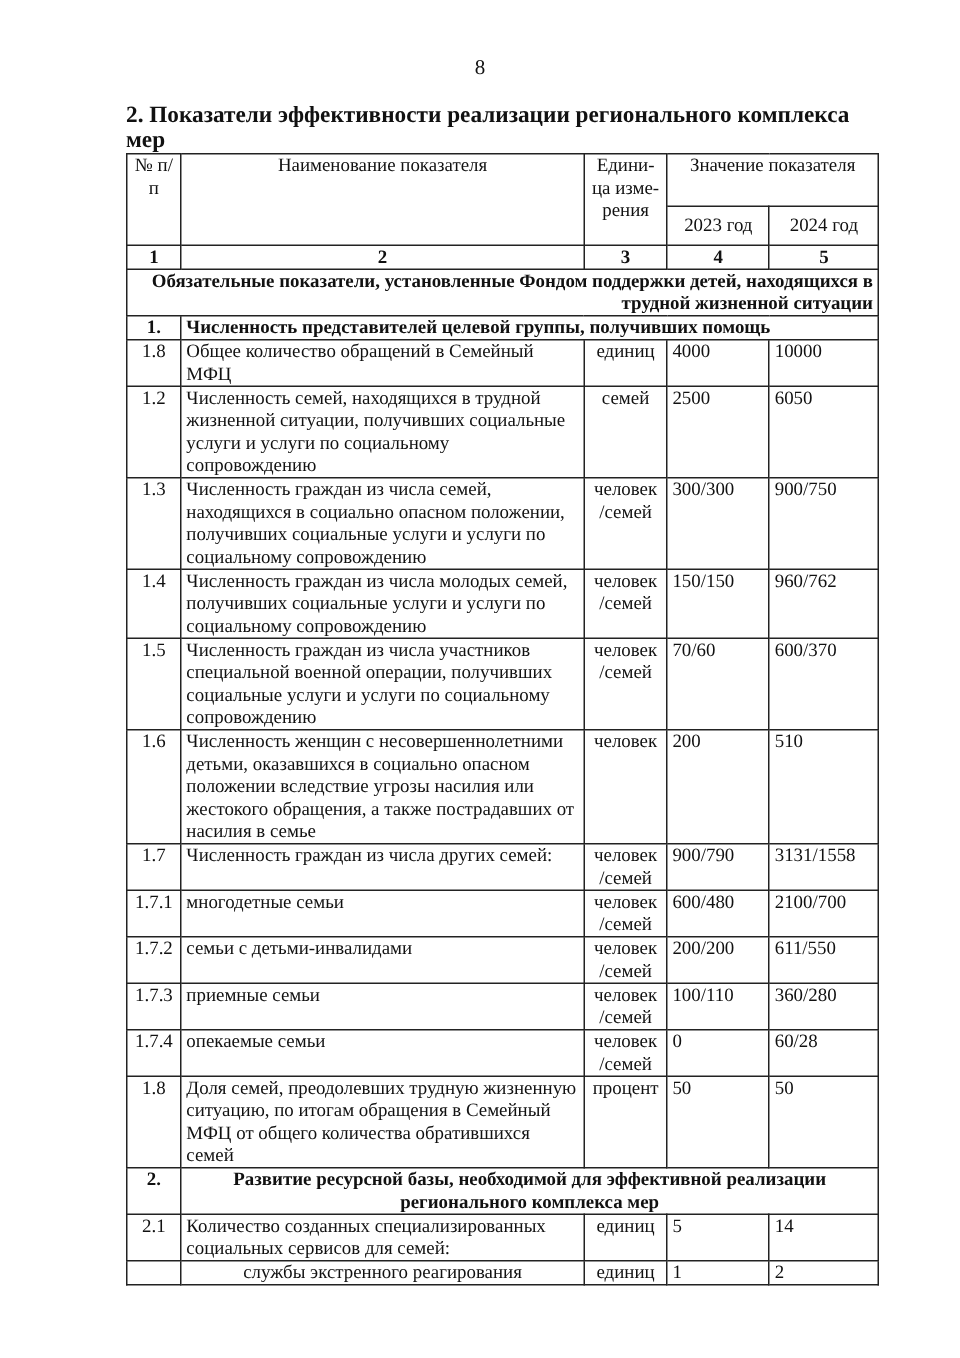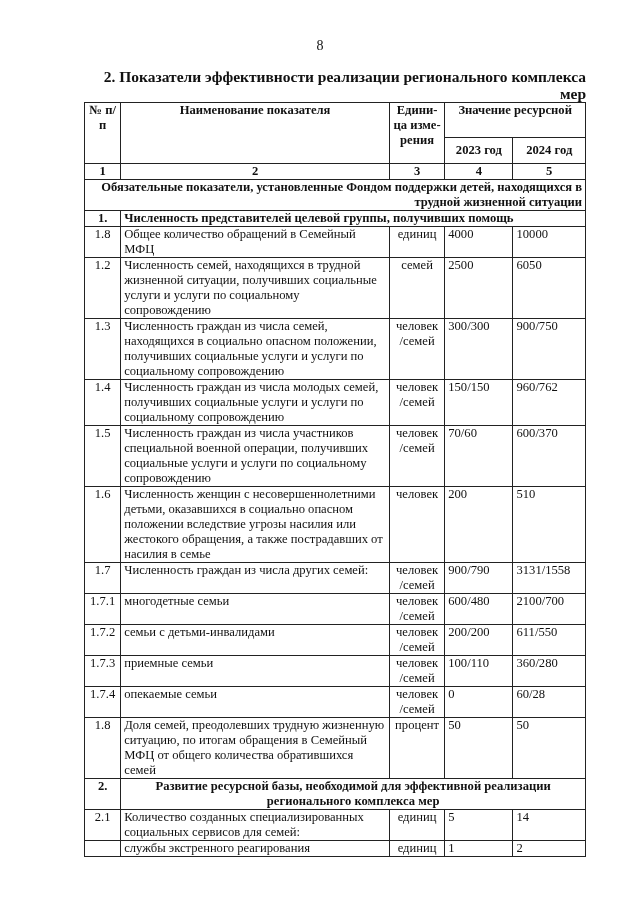--- a/index.html
+++ b/index.html
@@ -7,64 +7,64 @@
     width: 640px; height: 905px; position: relative; overflow: hidden;
     font-family: "Liberation Serif", "DejaVu Serif", serif;
     color: #111;
   }
   .page-number {
     position: absolute; top: 38px; left: 0; width: 640px;
     text-align: center; font-size: 14px;
   }
   .doc-title {
     position: absolute; top: 68px; left: 84px; width: 502px;
-    text-align: right; font-weight: bold; font-size: 15.5px; line-height: 17px;
+    text-align: left; font-weight: bold; font-size: 15.5px; line-height: 17px;
   }
   table.ind {
     position: absolute; top: 102px; left: 84px;
     width: 502px; border-collapse: collapse; table-layout: fixed;
     font-size: 12.6px; line-height: 15px;
   }
   table.ind td, table.ind th {
     border: 1px solid #222; padding: 0 3px; vertical-align: top;
   }
-  table.ind th { font-weight: bold; text-align: center; }
+  table.ind th { font-weight: normal; text-align: center; }
   .c1 { width: 34px; text-align: center; }
   .c2 { width: 252px; }
   .c3 { width: 52px; text-align: center; }
   .c4 { width: 64px; text-align: center; }
   .c5 { width: 68px; text-align: center; }
   td.num { text-align: center; }
   td.unit { text-align: center; margin-top: 12px; }
   td.val { text-align: left; }
   tr.colnums td { font-weight: bold; text-align: center; }
   tr.section td { font-weight: bold; text-align: right; }
   tr.group td { font-weight: bold; }
-  td.indent { }
+  td.indent { text-align: center; }
 </style>
 </head>
 <body>
 
 <div class="page-number">8</div>
 <div class="doc-title">2.   Показатели эффективности реализации регионального комплекса мер</div>
 
 <table class="ind">
   <colgroup>
     <col class="c1">
       <col class="c2">
       <col class="c3">
       <col class="c4">
       <col class="c5">
   </colgroup>
   <tbody>
       <tr style="height:35px">
     <th rowspan="2">№ п/п</th>
     <th rowspan="2">Наименование показателя</th>
     <th rowspan="2" style="padding:0 2px">Едини-ца изме-рения</th>
-    <th colspan="2">Значение ресурсной</th>
+    <th colspan="2">Значение показателя</th>
   </tr>
   <tr style="height:26px">
     <th style="vertical-align:middle">2023 год</th>
     <th style="vertical-align:middle">2024 год</th>
   </tr>
   <tr class="colnums">
     <td>1</td>
     <td>2</td>
     <td>3</td>
     <td>4</td>

